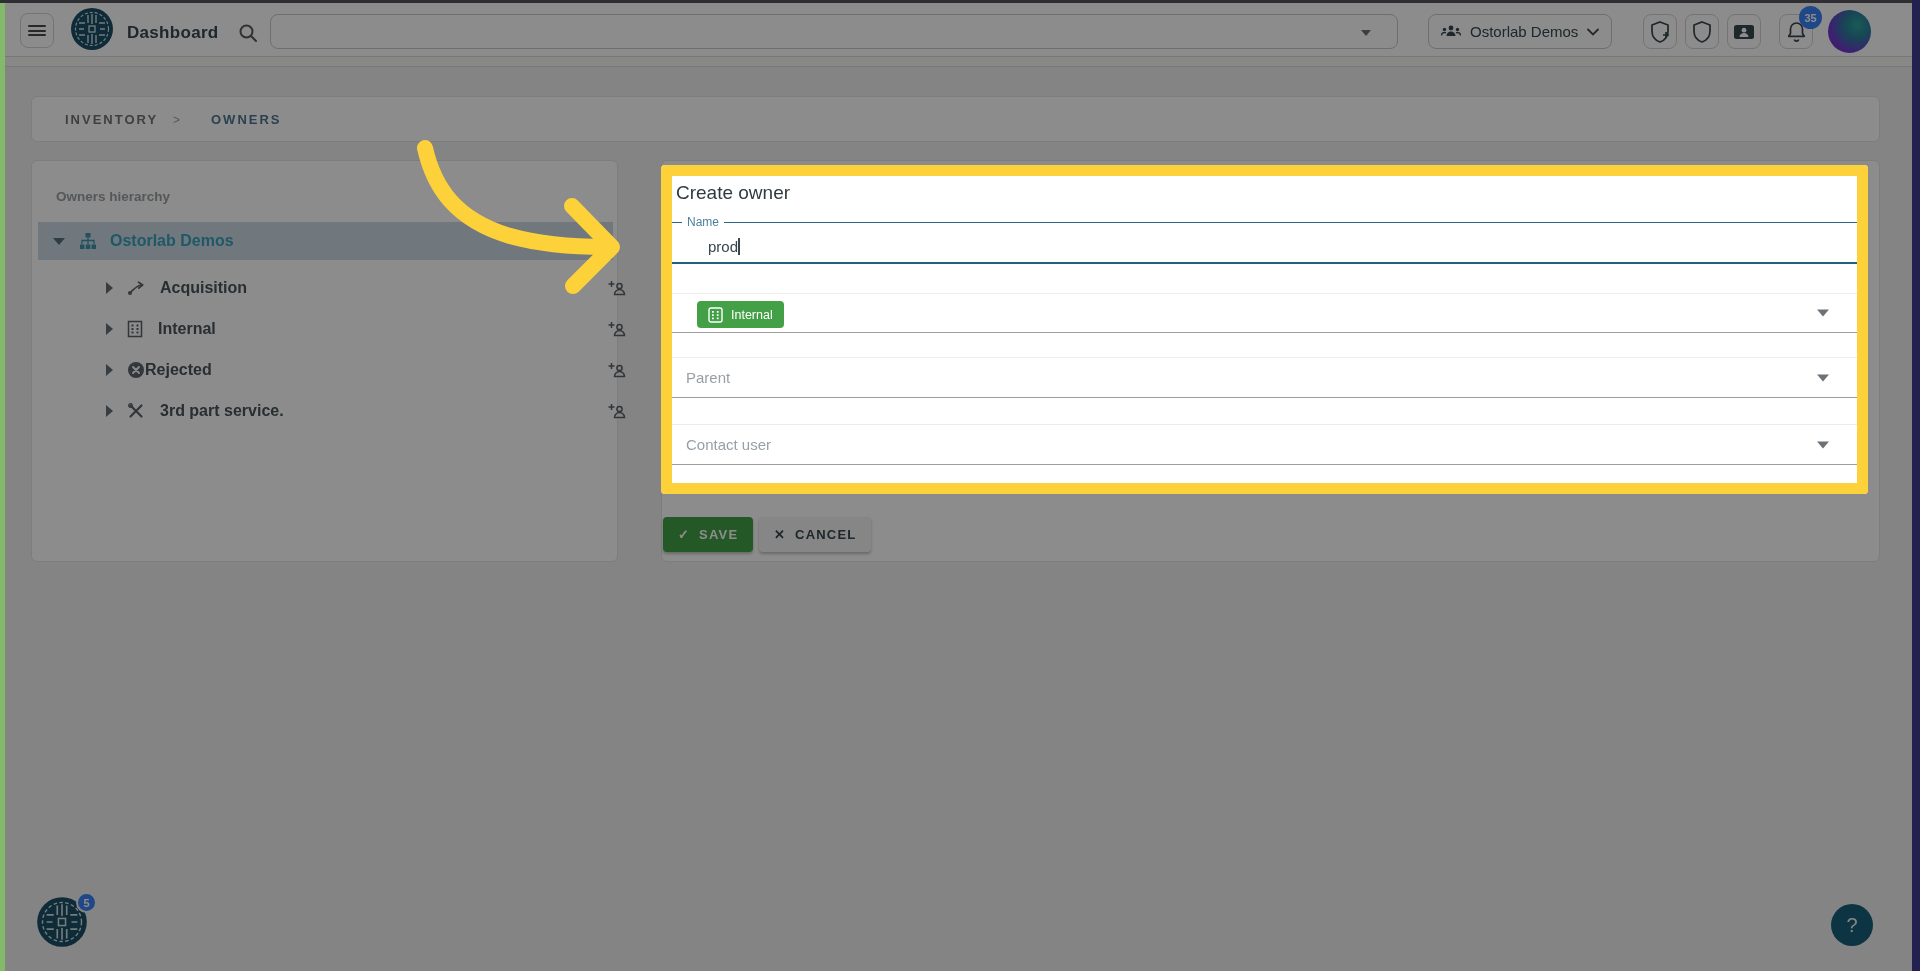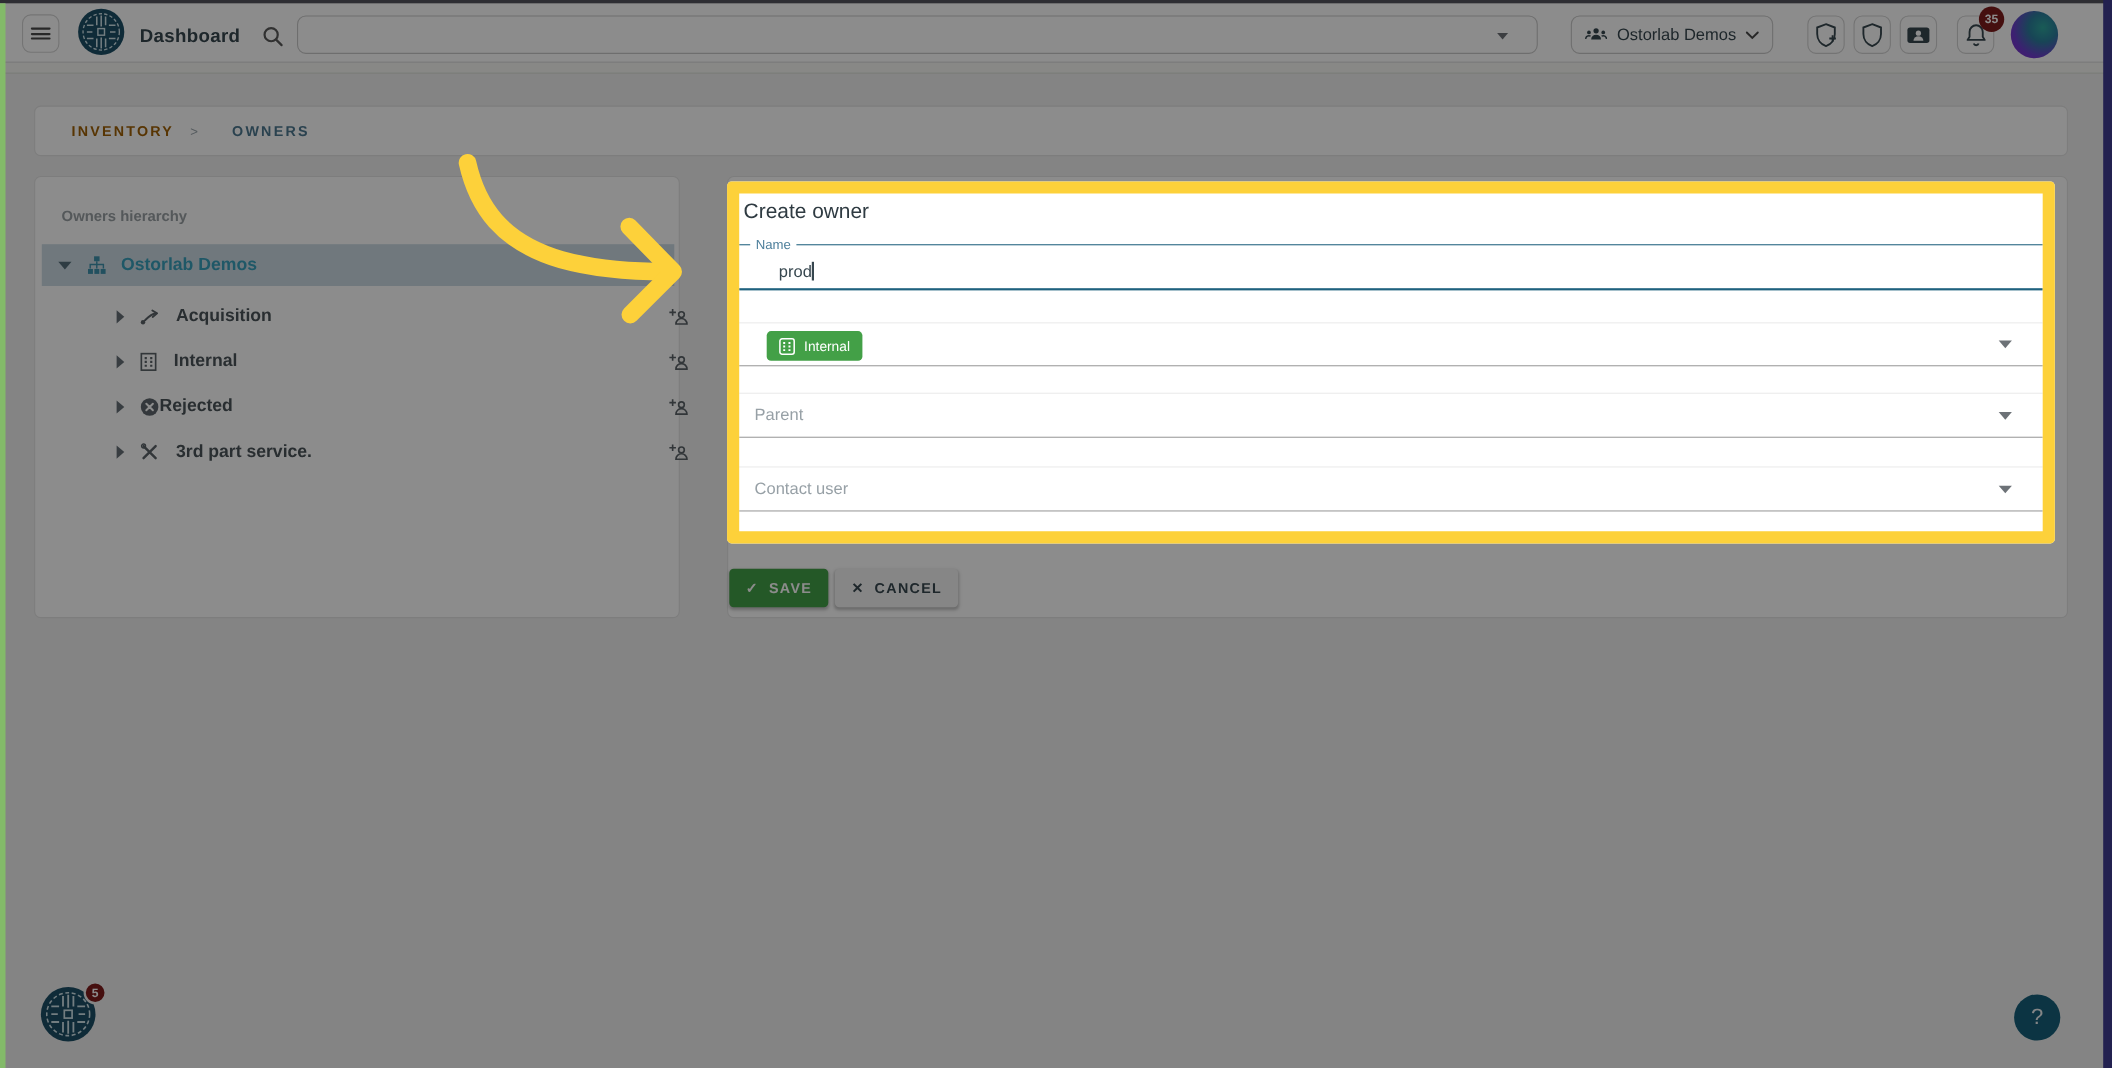--- a/index.html
+++ b/index.html
@@ -14,28 +14,28 @@
              border-bottom:1px solid #dcded9; z-index:1; }
   .iconbtn { border:1px solid #d3d3d3; border-radius:8px; background:#fff;
              display:flex; align-items:center; justify-content:center; }
   .hamburger span { display:block; width:18px; height:2px; background:#4a4a4a; margin:2.5px 0; border-radius:1px; }
   .nav-title { font-size:17px; font-weight:700; color:#37474f; letter-spacing:.3px; }
   .search-box { border:1px solid #c9c9c9; border-radius:8px; background:#fff; }
   .caret-down { width:0; height:0; border-left:5px solid transparent; border-right:5px solid transparent;
                 border-top:6px solid #6d7277; }
   .orgbtn { border:1px solid #c9c9c9; border-radius:8px; background:#fff; display:flex;
             align-items:center; gap:9px; padding:0 12px; font-size:15px; color:#37474f; }
-  .badge { background:#7f1d1d; color:#fff; border-radius:50%; display:flex; align-items:center;
+  .badge { background:#3b82f6; color:#fff; border-radius:50%; display:flex; align-items:center;
            justify-content:center; font-weight:700; }
   .avatar { border-radius:50%;
             background: radial-gradient(circle at 68% 35%, #2fa79d 0%, #2c7e9d 32%, #6f3bcf 68%, #8a2fc4 100%); }
 
   
   .card { background:#fff; border:1px solid #e3e3e3; border-radius:6px; }
-  .crumb-txt { font-size:13px; letter-spacing:2px; color:#a16207; font-weight:600; }
+  .crumb-txt { font-size:13px; letter-spacing:2px; color:#737373; font-weight:600; }
   .crumb-sep { font-size:12px; color:#9aa4ab; }
 
   
   .panel-title { font-size:13.5px; color:#9aa0a4; }
   .tree-row { position:absolute; left:37px; width:575px; height:38px; display:flex; align-items:center; }
   .tree-row.selected { background:#ccdbe4; }
   .tri-down { width:0; height:0; border-left:6px solid transparent; border-right:6px solid transparent;
               border-top:7px solid #546e7a; }
   .tri-right { width:0; height:0; border-top:6px solid transparent; border-bottom:6px solid transparent;
                border-left:7px solid #667077; }

